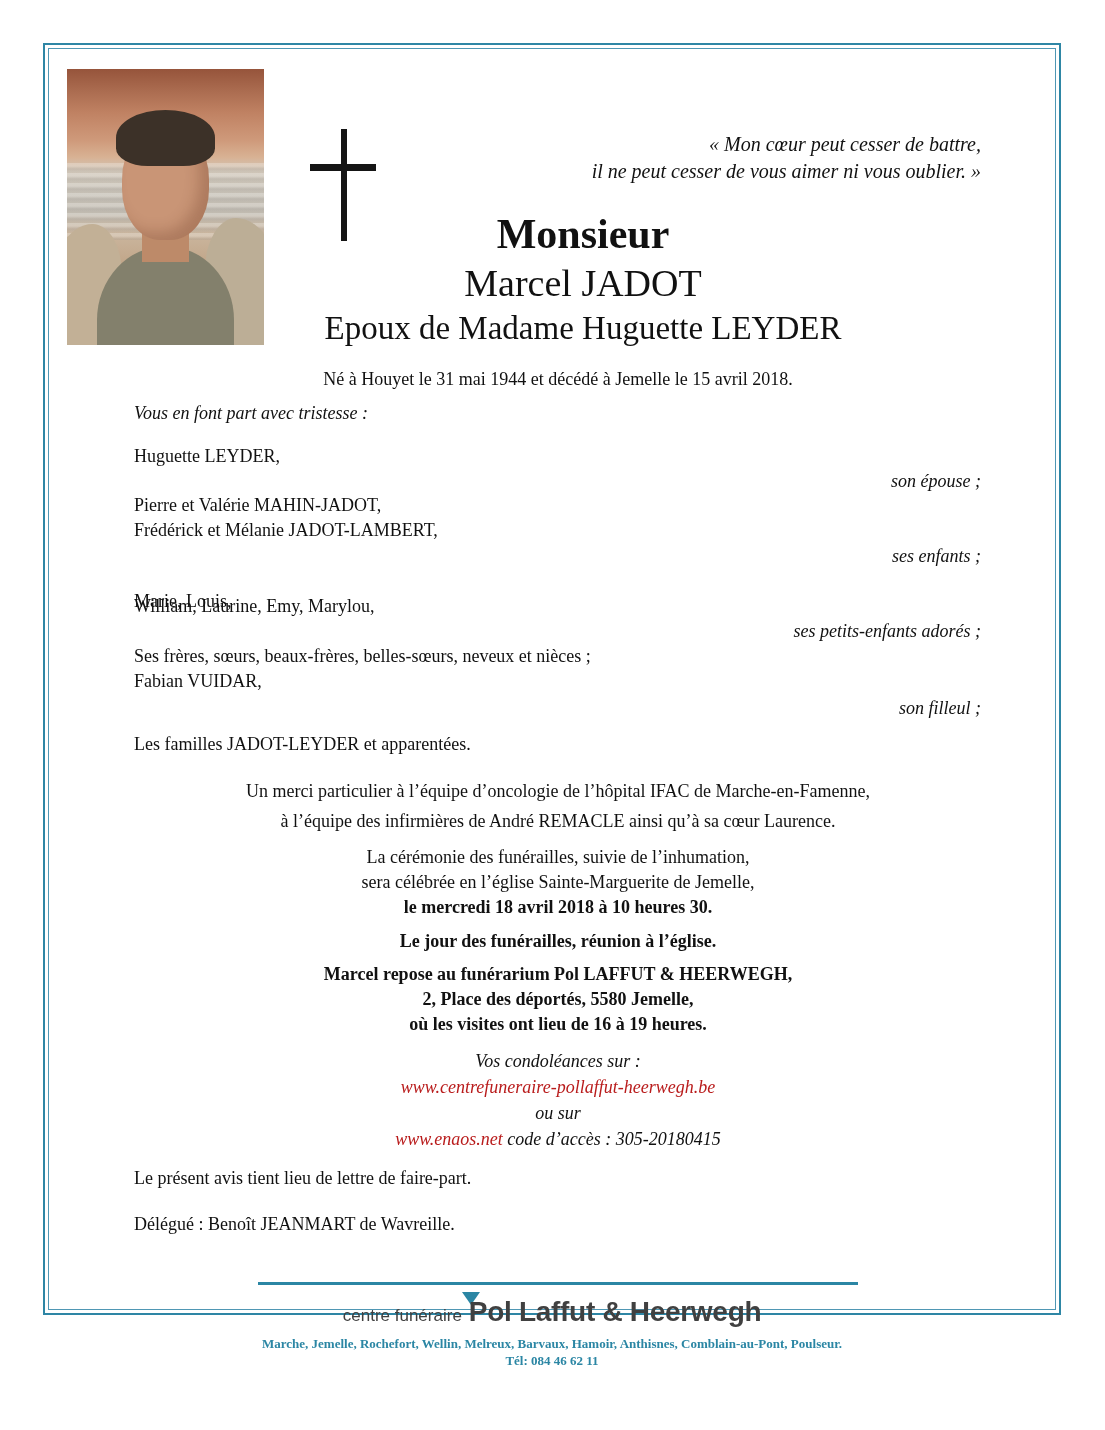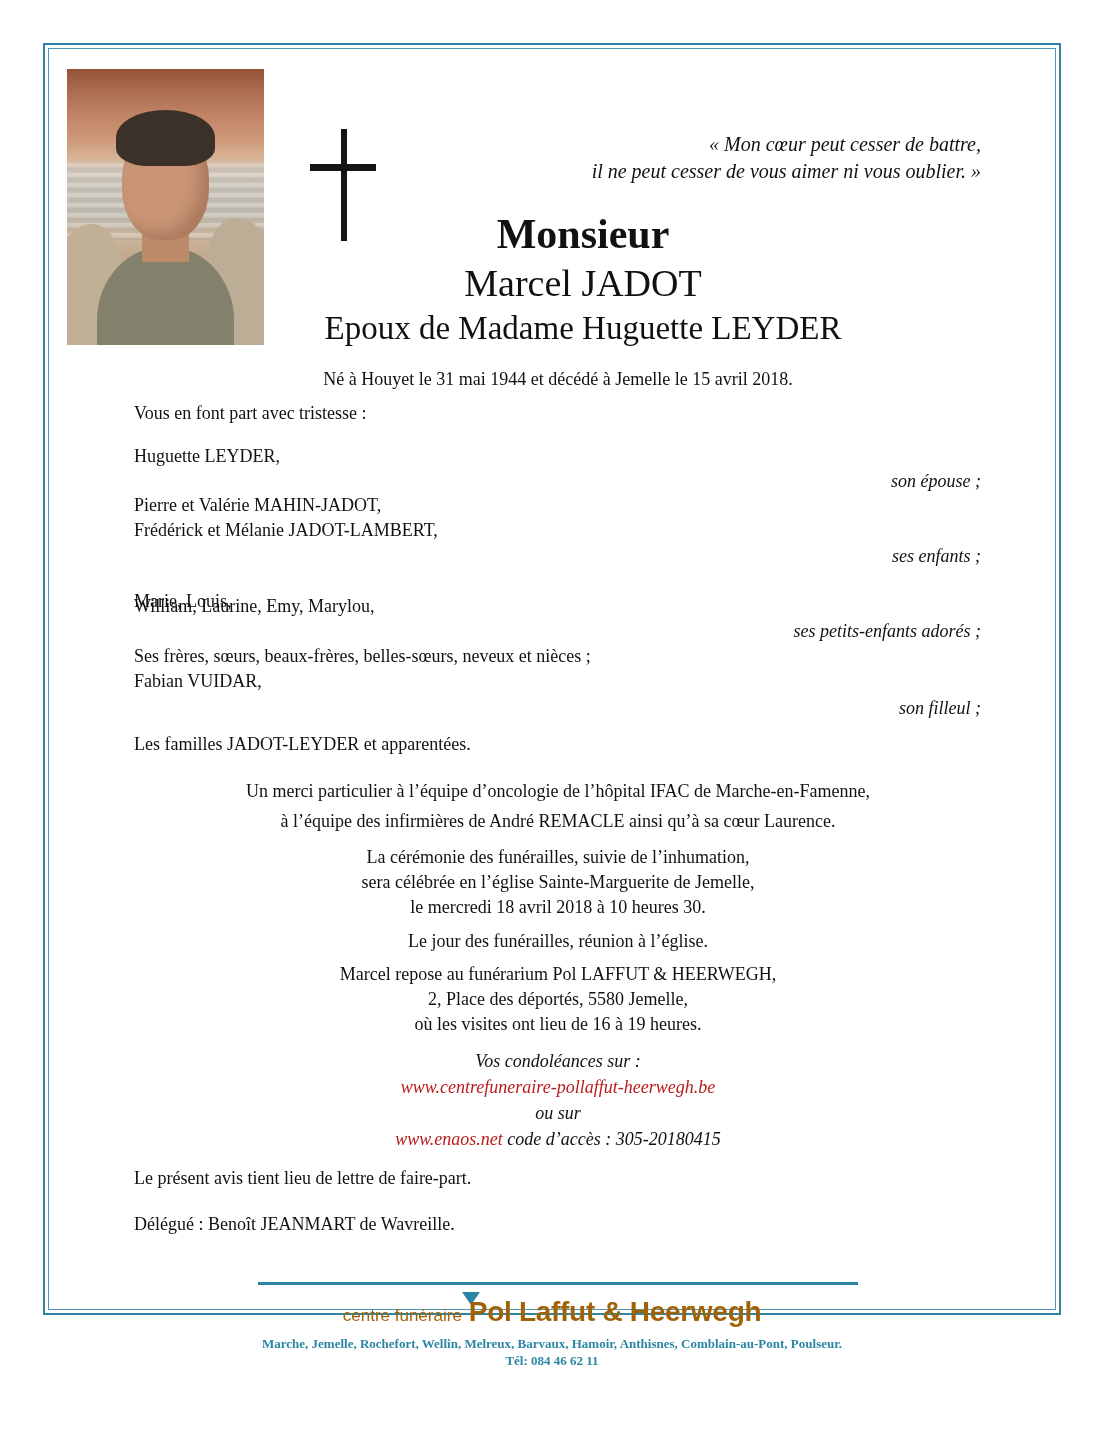--- a/index.html
+++ b/index.html
@@ -79,36 +79,36 @@
   .titleblock { left: 0; right: 0; top: 165px; text-align: center; padding-left: 62px; }
   .title-prefix { font-weight: bold; font-size: 42px; line-height: 48px; }
   .title-name   { font-weight: normal; font-size: 38px; line-height: 50px; }
   .title-spouse { font-size: 33px; line-height: 40px; }
 
   
   .body-line { font-size: 18px; line-height: 25px; white-space: nowrap; }
   .center-block { left: 0; right: 0; text-align: center; padding-left: 12px; }
   .left-col { left: 89px; }
   .rel-label { right: 78px; text-align: right; font-style: italic; }
-  .bold { font-weight: normal; }
+  .bold { font-weight: bold; }
   .italic { font-style: italic; }
   .lh30 { line-height: 30px; }
   .lh26 { line-height: 26px; }
   a.doc-link { color: #b91c1c; cursor: pointer; }
 
   
   .rule { left: 213px; top: 1237px; width: 600px; height: 3px; background: #2b86a4; }
   .tri {
     left: 417px; top: 1247px; width: 0; height: 0;
     border-left: 9px solid transparent; border-right: 9px solid transparent;
     border-top: 13px solid #2b86a4;
   }
   .brand {
     left: 0; right: 0; top: 1251px; text-align: center;
-    color: #a16207; font-family: "Liberation Sans", "DejaVu Sans", sans-serif;
+    color: #404040; font-family: "Liberation Sans", "DejaVu Sans", sans-serif;
     white-space: nowrap;
   }
   .brand-prefix { font-size: 17px; margin-right: 7px; }
   .brand-name { font-size: 28px; font-weight: bold; letter-spacing: -0.3px; }
   .footer-small {
     left: 0; right: 0; text-align: center;
     color: #2b86a4; font-weight: bold; font-size: 13px; line-height: 16px;
     white-space: nowrap;
   }
   .towns { top: 1291px; }
@@ -140,21 +140,21 @@
   </div>
 
   <div class="abs titleblock">
     <div class="title-prefix">Monsieur</div>
     <div class="title-name">Marcel JADOT</div>
     <div class="title-spouse">Epoux de Madame Huguette LEYDER</div>
   </div>
 
   <div class="abs center-block body-line" style="top:322px;">Né à Houyet le 31 mai 1944 et décédé à Jemelle le 15 avril 2018.</div>
 
-  <div class="abs left-col body-line" style="top:356px;">Vous en font part avec tristesse :</div>
+  <div class="abs left-col body-line" style="top:356px;font-style:italic;">Vous en font part avec tristesse :</div>
 
   <div class="abs left-col body-line" style="top:399px;">Huguette LEYDER,</div>
   <div class="abs rel-label body-line" style="top:424px;">son épouse ;</div>
 
   <div class="abs left-col body-line" style="top:448px;">Pierre et Valérie MAHIN-JADOT,</div>
   <div class="abs left-col body-line" style="top:473px;">Frédérick et Mélanie JADOT-LAMBERT,</div>
   <div class="abs rel-label body-line" style="top:499px;">ses enfants ;</div>
 
   <div class="abs left-col body-line" style="top:544px;">Marie, Louis,</div>
   <div class="abs left-col body-line" style="top:549px;">William, Laurine, Emy, Marylou,</div>

